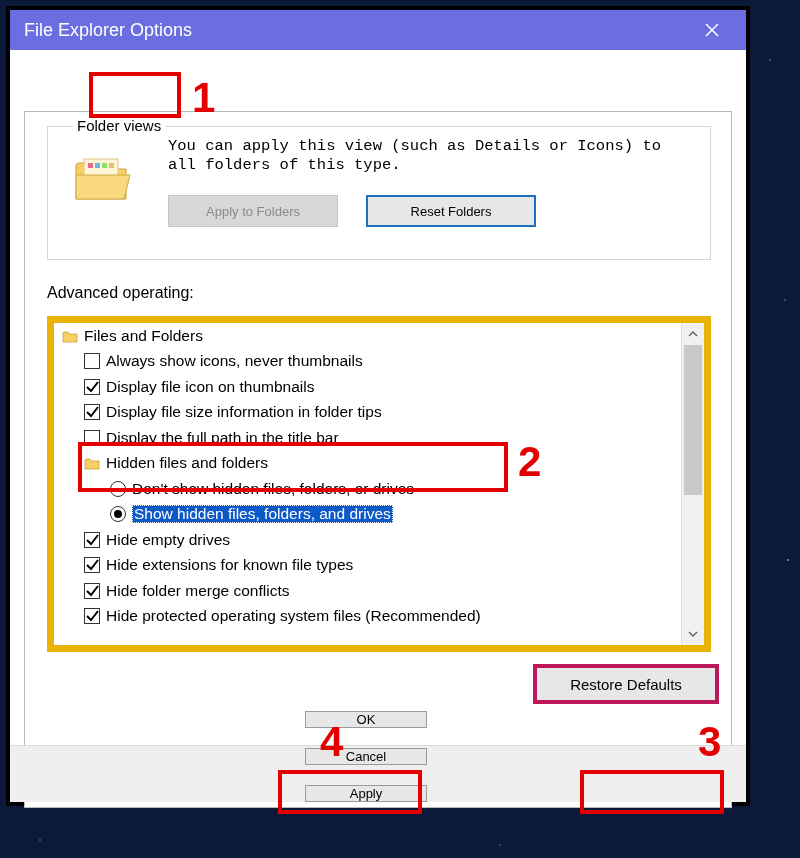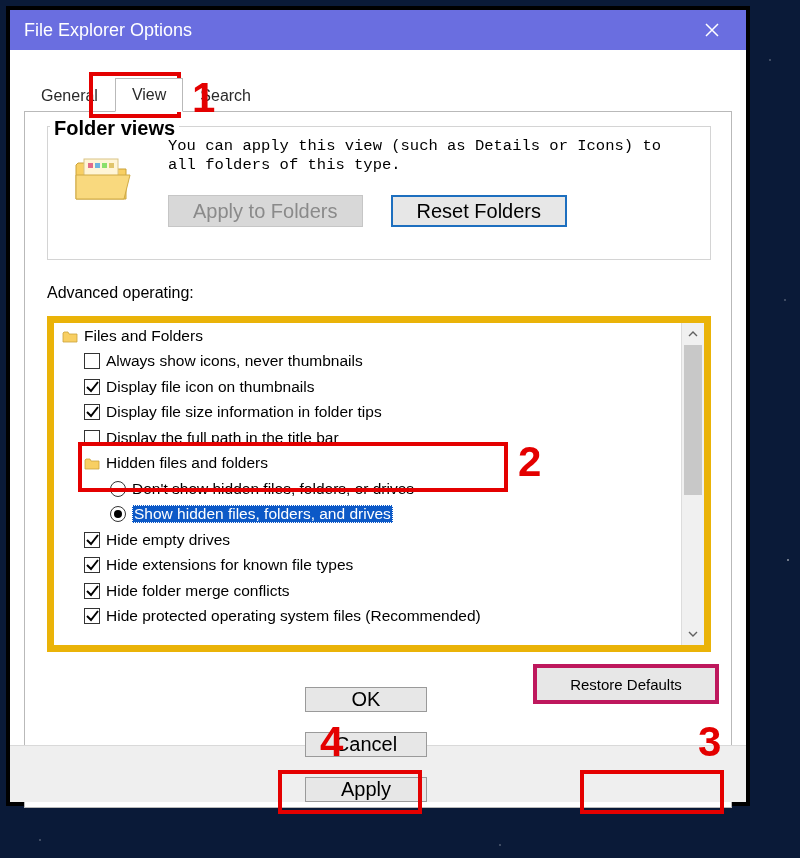--- a/index.html
+++ b/index.html
@@ -107,25 +107,24 @@
     top: 14px;
     left: 22px;
     width: 664px;
     height: 134px;
     border: 1px solid #d4d4d4;
     box-sizing: border-box;
   }
   .groupbox .legend {
     position: absolute;
     top: -10px;
-    left: 2px;
+    left: 25px;
     background: #fff;
     padding: 0 4px;
-    font-size: 20px;
-    font-weight: bold;
+    font-size: 15px;
   }
   .folder-icon {
     position: absolute;
     top: 28px;
     left: 26px;
     width: 58px;
     height: 48px;
   }
   .fv-text {
     position: absolute;
@@ -142,23 +141,23 @@
     left: 120px;
     display: flex;
     gap: 28px;
   }
   .btn {
     min-width: 170px;
     height: 32px;
     border: 1px solid #9a9a9a;
     background: #e7e7e7;
     display:flex; align-items:center; justify-content:center;
-    font-size: 20px;
+    font-size: 13px;
     font-family: inherit;
-    padding: 0 24px;
+    padding: 0 12px;
     box-sizing: border-box;
     text-align: right;
   }
   .btn.disabled {
     color: #8a8a8a;
     background: #d8d8d8;
     border-color: #c6c6c6;
   }
   .btn.strong-border {
     border: 2px solid #1d6fbf;
@@ -317,25 +316,20 @@
     <span>File Explorer Options</span>
     <div class="close-x">
       <svg width="16" height="16" viewBox="0 0 16 16">
           <path d="M2 2 L14 14 M14 2 L2 14" stroke-width="1.5" fill="none"></path>
         </svg>
     </div>
   </div>
 
   <div class="client">
 
-    <div class="tabs">
-      <div class="tab">General</div>
-      <div class="tab active">View</div>
-      <div class="tab">Search</div>
-    </div>
 
     <div class="tab-page">
 
       <div class="groupbox">
         <span class="legend">Folder views</span>
 
         <svg class="folder-icon" viewBox="0 0 58 48">
           <path d="M2 10 L2 44 L52 44 L52 14 L24 14 L20 8 L4 8 Z" fill="#f8cf63" stroke="#caa23a"></path>
           <rect x="10" y="4" width="34" height="20" fill="#fff5d6" stroke="#d9c486"></rect>
           <rect x="14" y="8" width="5" height="5" fill="#e06b8b"></rect>

